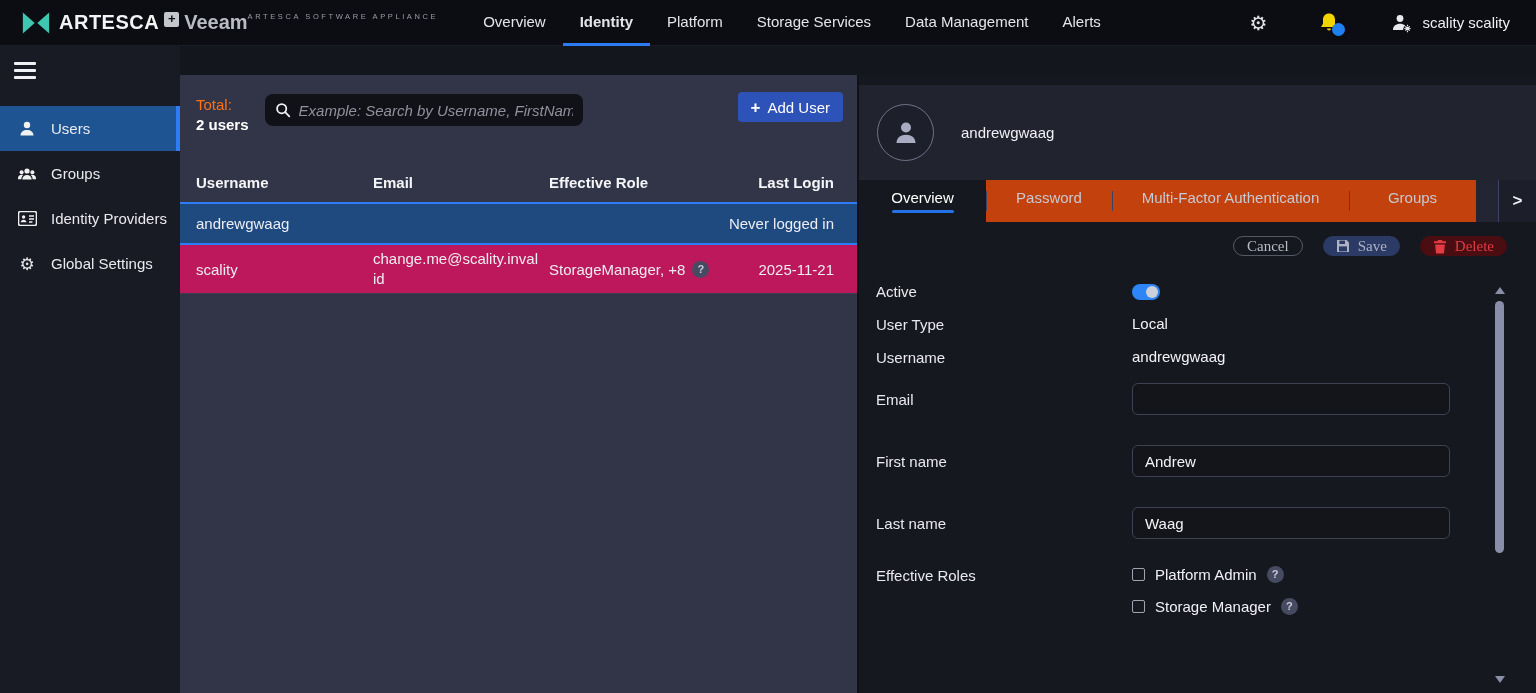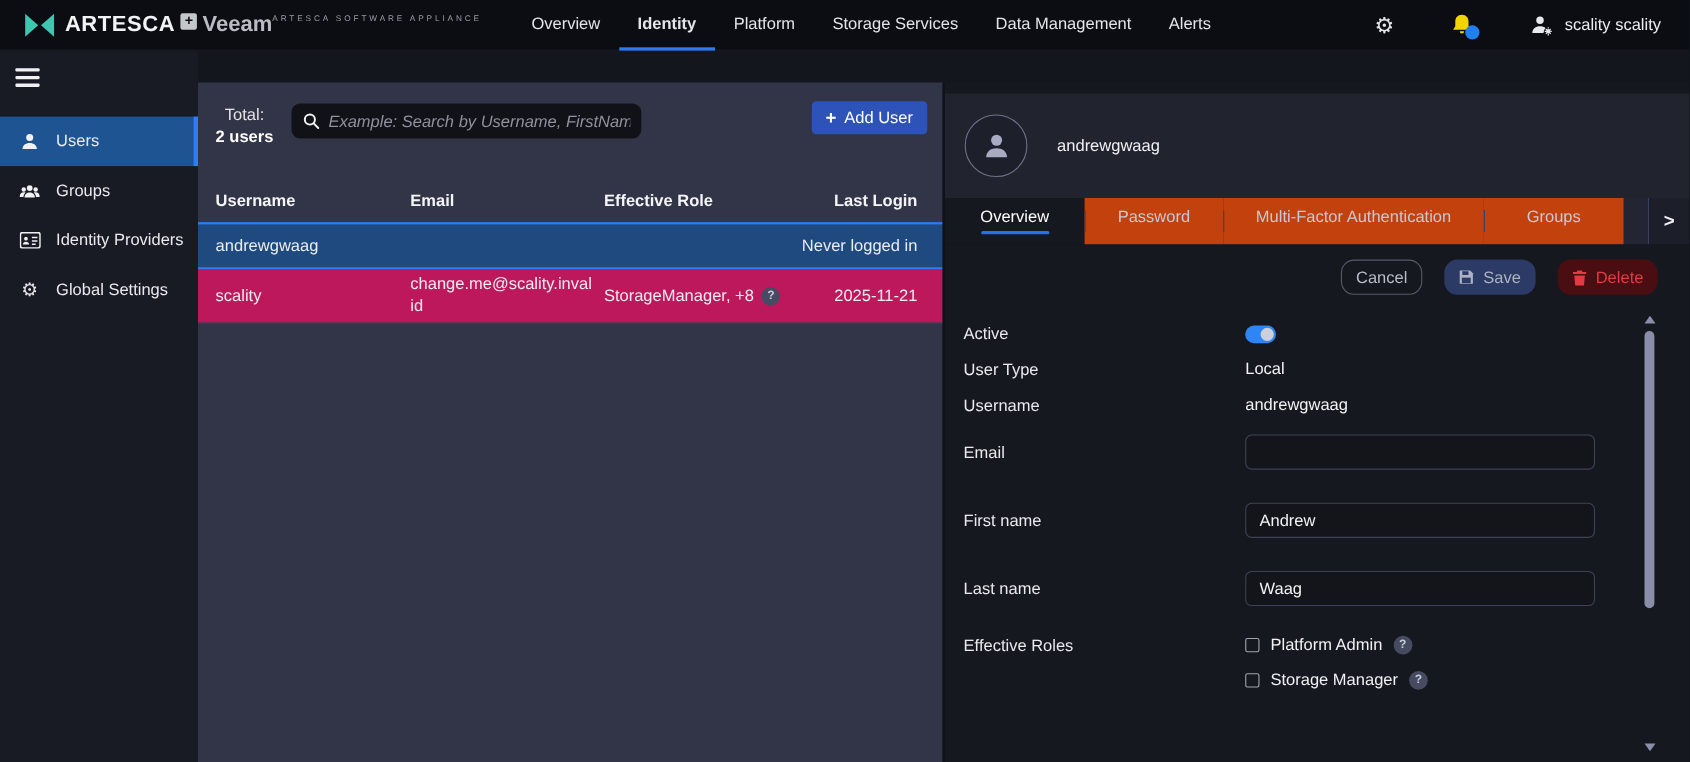--- a/index.html
+++ b/index.html
@@ -38,21 +38,21 @@
   .side-item { height:45px; display:flex; align-items:center; gap:14px; padding-left:17px;
     color:#e9eaee; cursor:pointer; }
   .side-item.active { background:#1f5493; border-right:4px solid #2e7cf6; }
   .side-icon { width:20px; display:flex; justify-content:center; }
   .side-icon .gear-glyph { font-size:17px; }
 
   
   .list-panel { position:absolute; left:180px; top:75px; width:677px; height:618px; background:#323447; }
   .list-header { display:flex; align-items:flex-start; padding:17px 14px 0 16px; }
   .total-block { line-height:20px; padding-top:3px; }
-  .total-label { color:#e5e5e5;text-align:center; }
+  .total-label { color:#f97316; }
   .total-value { font-weight:bold; color:#fff; }
   .searchbox { margin-left:16px; width:318px; height:32px; background:#111218; border-radius:8px;
     display:flex; align-items:center; padding:0 10px; gap:8px; margin-top:2px; }
   .searchbox input { flex:1; background:transparent; border:none; outline:none; color:#d6d8de;
     font-style:italic; font-size:15px; font-family:"Liberation Sans", sans-serif; min-width:0; }
   .searchbox input::placeholder { color:#8f919c; opacity:1; }
   .add-user-btn { margin-left:auto; height:30px; background:#2d53b8; border:none; border-radius:4px;
     color:#fff; font-size:15px; padding:0 13px; display:flex; align-items:center; gap:7px; cursor:pointer;
     font-family:"Liberation Sans", sans-serif; }
   .add-plus { font-size:17px; font-weight:bold; line-height:17px; }
@@ -82,22 +82,22 @@
     background:#c2410c; color:#c7c9d3; cursor:pointer; }
   .tab.active { background:#16181f; color:#fff; }
   .tab-underline { width:62px; height:3px; border-radius:2px; background:transparent; margin-top:4px; }
   .tab.active .tab-underline { background:#2372e8; }
   .tab.sep::before { content:""; position:absolute; left:0; top:11px; width:1px; height:20px; background:#3c4366; }
   .tab-fill { flex:1; background:#232533; }
   .tab-more { width:38px; background:#1c1e29; border-left:1px solid #3c4366; display:flex; align-items:center;
     justify-content:center; color:#f0f1f4; font-weight:bold; font-size:17px; cursor:pointer; }
 
   .actions-row { display:flex; justify-content:flex-end; align-items:center; gap:20px; margin:14px 29px 0 0; }
-  .btn { height:32px; border-radius:12px; font-size:15px; display:flex; align-items:center; gap:8px;
-    padding:0 13px; cursor:pointer; font-family:Liberation Sans, sans-serif; border:none; }
+  .btn { height:20px; border-radius:12px; font-size:15px; display:flex; align-items:center; gap:8px;
+    padding:0 13px; cursor:pointer; font-family:Liberation Serif, serif; border:none; }
   .btn-cancel { background:transparent; border:1px solid #565a68; color:#b9bcc6; }
   .btn-save { background:#2c3a66; color:#aeb3c4; }
   .btn-delete { background:#4a0d12; color:#e23b44; }
 
   .form { margin:26px 0 0 17px; }
   .form-row { display:flex; margin-bottom:15px; }
   .form-row.input-row { margin-bottom:30px; align-items:center; }
   .form-label { width:256px; color:#e9eaee; padding-top:1px; }
   .form-value { color:#f2f3f5; }
   .text-input { width:318px; height:32px; background:#13151b; border:1px solid #3f4254; border-radius:6px;

